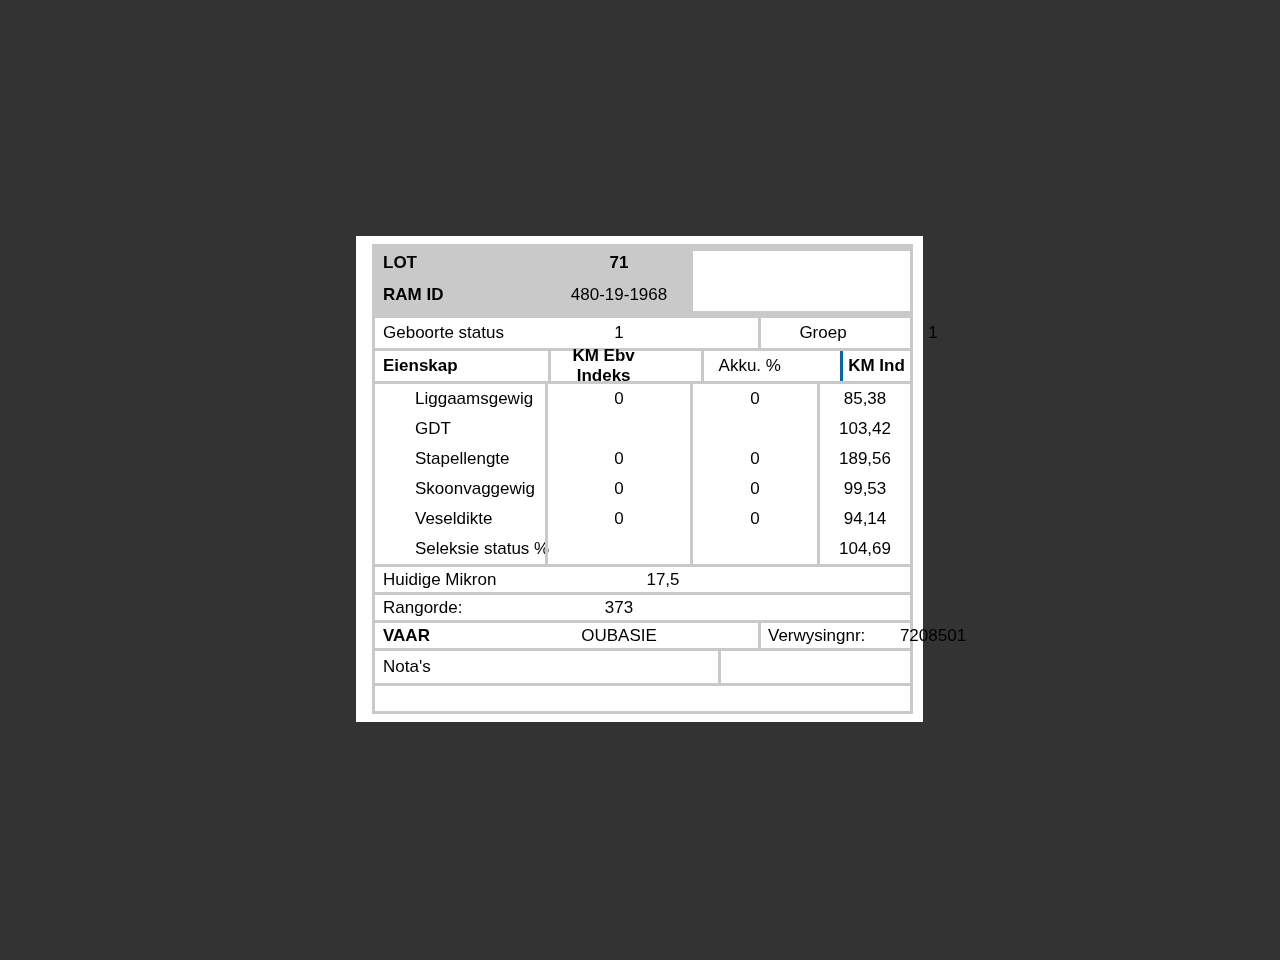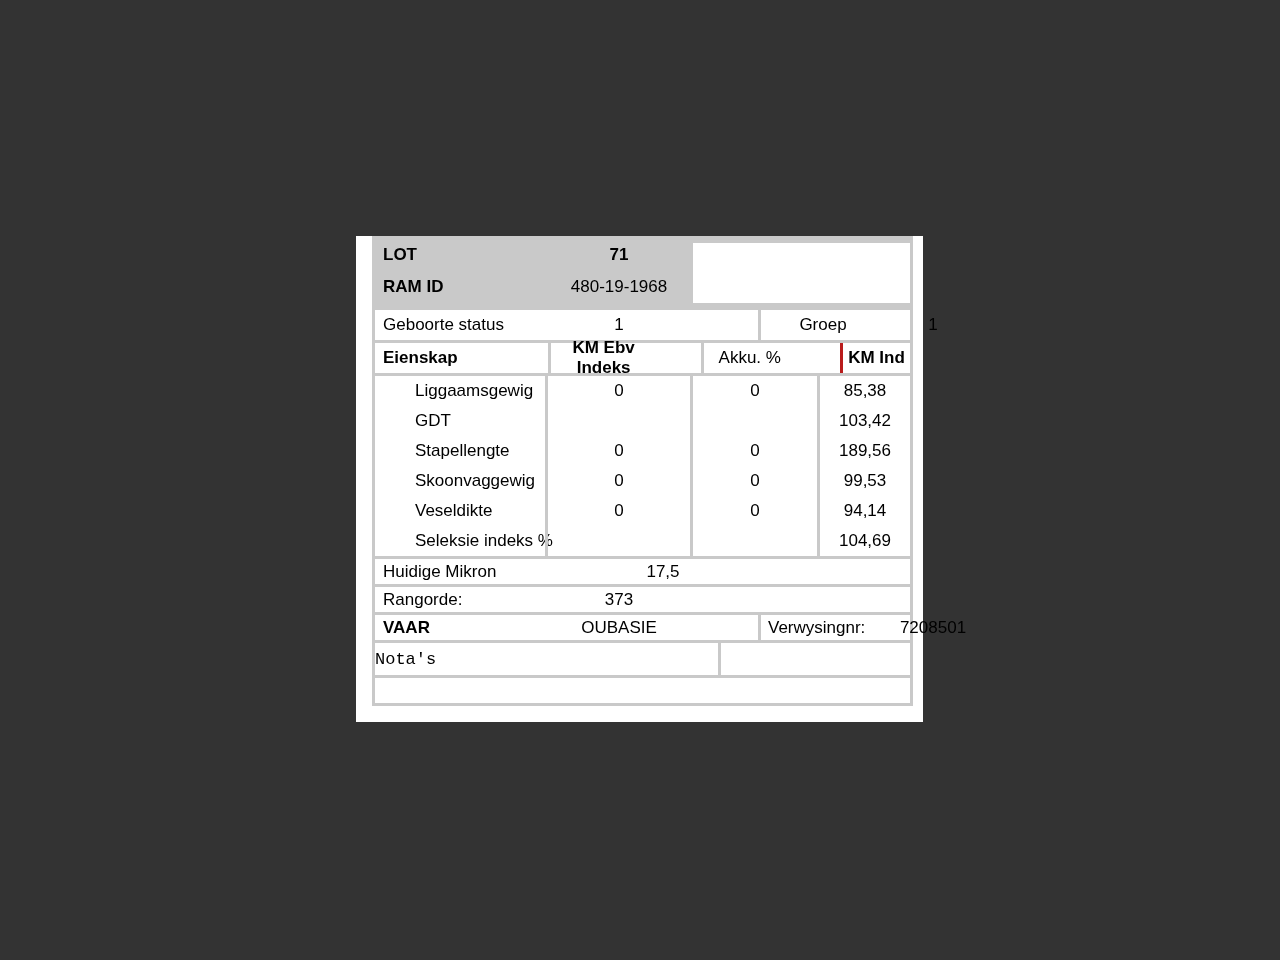--- a/index.html
+++ b/index.html
@@ -16,21 +16,21 @@
     position: absolute;
     left: 356px;
     top: 236px;
     width: 567px;
     height: 486px;
     background: #ffffff;
   }
   .sheet {
     position: absolute;
     left: 16px;
-    top: 0;
+    top: 8px;
     width: 541px;
     box-sizing: border-box;
     border: 3px solid #c9c9c9;
     background: #ffffff;
     font-size: 17px;
   }
   
   .band {
     position: relative;
     height: 68px;
@@ -79,34 +79,34 @@
   .cell-r {
     width: 217px;
     height: 100%;
     border-left: 3px solid #c9c9c9;
     display: flex;
     align-items: center;
     margin-left: 24px;
   }
   .lab {
     flex: 1;
+    padding-left: 8px;
     white-space: nowrap;
-    font-family: Liberation Mono, monospace;
   }
   .lab-pad {
     width: 124px;
     padding-left: 7px;
     box-sizing: border-box;
     white-space: nowrap;
   }
   
   .h1 { width: 170px; padding-left: 8px; box-sizing: border-box; font-weight: bold; }
   .h2 { width: 142px; border-left: 3px solid #c9c9c9; text-align: center; font-weight: bold; height: 100%; display: flex; align-items: center; justify-content: center; }
   .h3 { width: 124px; border-left: 3px solid #c9c9c9; text-align: right; font-weight: normal; height: 100%; display: flex; align-items: center; justify-content: center; }
-  .h4 { width: 90px;  border-left: 3px solid #b91c1c; font-weight: bold; height: 100%; display: flex; align-items: center; justify-content: center; }
+  .h4 { width: 90px;  border-left: 3px solid #0369a1; font-weight: bold; height: 100%; display: flex; align-items: center; justify-content: center; }
   
   .r-data {
     display: flex;
     border-top: 3px solid #c9c9c9;
     height: 180px;
     align-items: stretch;
   }
   .d1 { width: 170px; }
   .d2 { width: 142px; border-left: 3px solid #c9c9c9; }
   .d3 { width: 124px; border-left: 3px solid #c9c9c9; }
@@ -151,21 +151,21 @@
       <div class="h4">KM Ind</div>
     </div>
 
     <div class="r-data">
       <div class="d1">
         <div class="dl">Liggaamsgewig</div>
         <div class="dl">GDT</div>
         <div class="dl">Stapellengte</div>
         <div class="dl">Skoonvaggewig</div>
         <div class="dl">Veseldikte</div>
-        <div class="dl">Seleksie indeks %</div>
+        <div class="dl">Seleksie status %</div>
       </div>
       <div class="d2">
         <div class="dl">0</div>
         <div class="dl"></div>
         <div class="dl">0</div>
         <div class="dl">0</div>
         <div class="dl">0</div>
         <div class="dl"></div>
       </div>
       <div class="d3">

